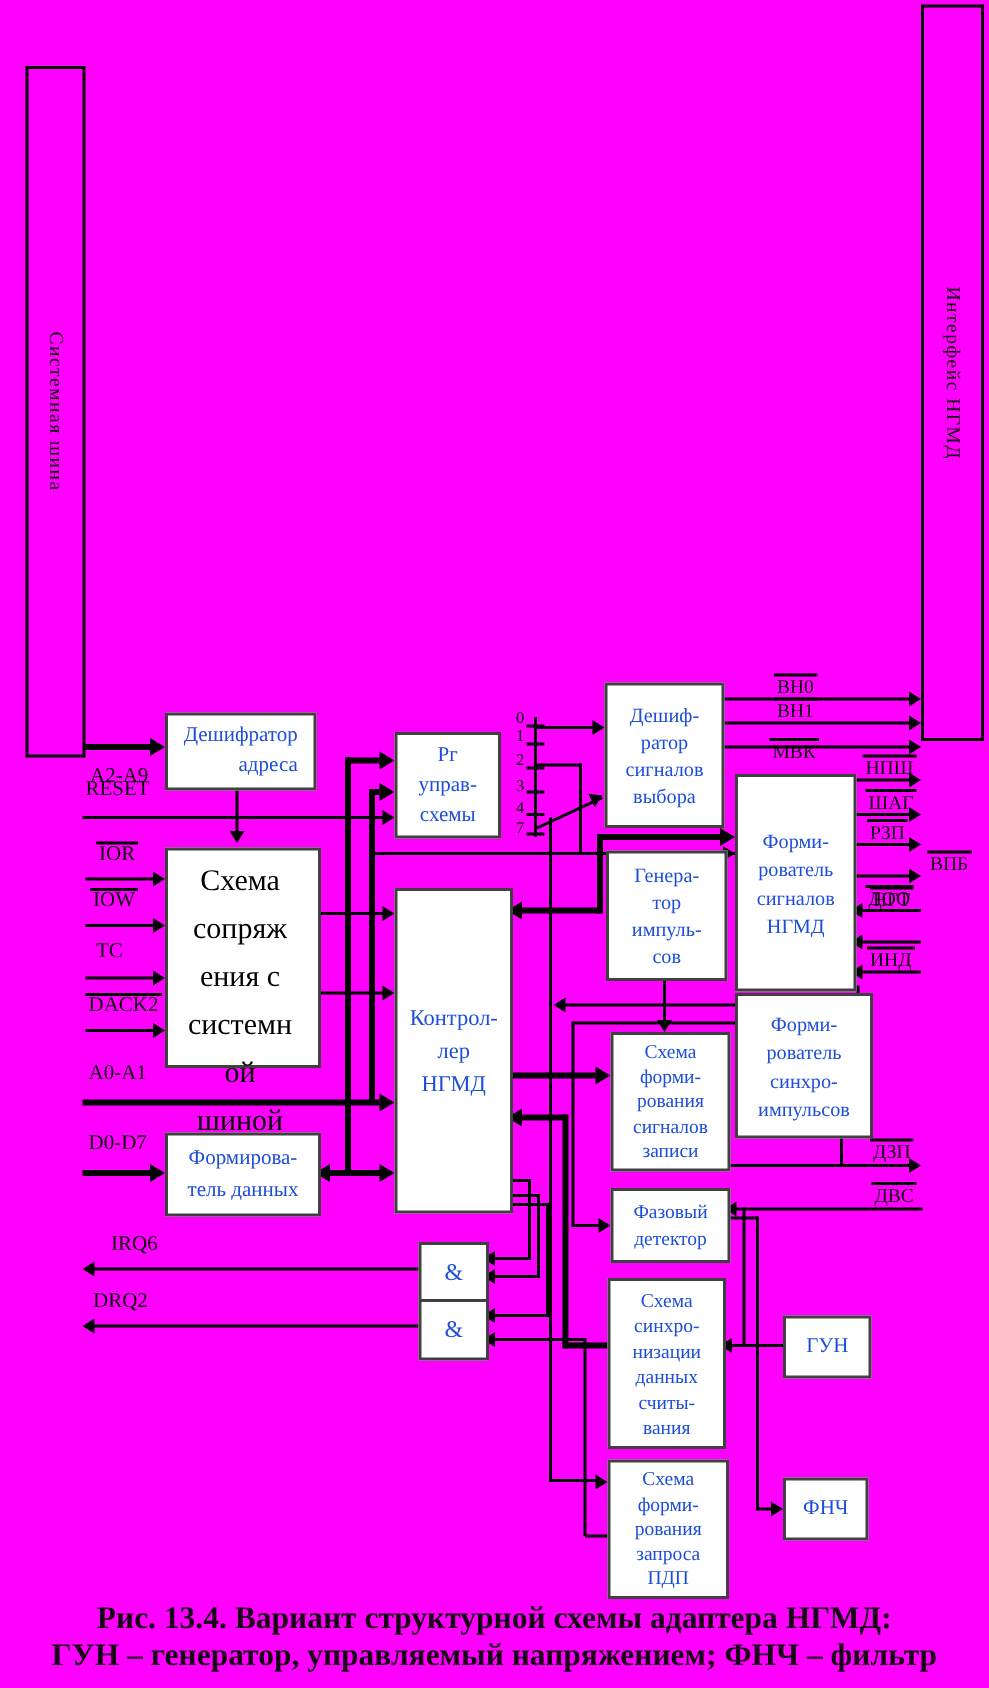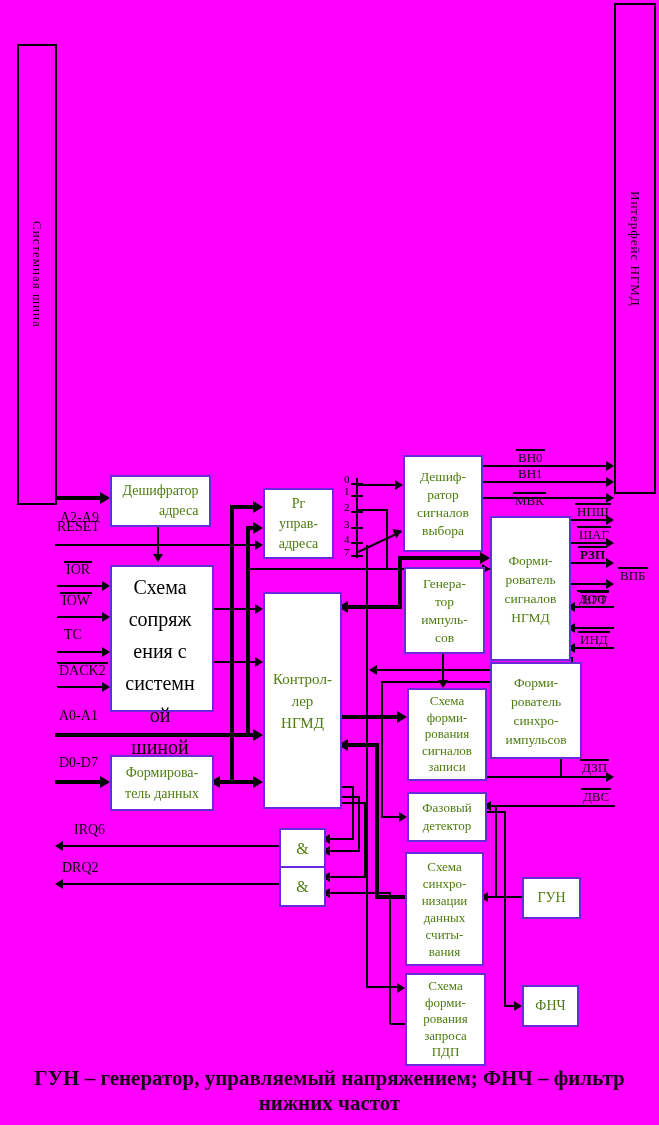--- a/index.html
+++ b/index.html
@@ -11,23 +11,23 @@
   .H{position:absolute;height:4px;background:#000;z-index:1;}
   .V{position:absolute;width:4px;background:#000;z-index:1;}
   
   .ar,.al,.ad,.arB,.alB{position:absolute;width:0;height:0;z-index:1;}
   .ar{border-top:5px solid transparent;border-bottom:5px solid transparent;border-left:8px solid #000;}
   .al{border-top:5px solid transparent;border-bottom:5px solid transparent;border-right:8px solid #000;}
   .ad{border-left:5px solid transparent;border-right:5px solid transparent;border-top:8px solid #000;}
   .arB{border-top:6px solid transparent;border-bottom:6px solid transparent;border-left:10px solid #000;}
   .alB{border-top:6px solid transparent;border-bottom:6px solid transparent;border-right:10px solid #000;}
   
-  .blk{position:absolute;background:#fff;border:2px solid #6d28d9;z-index:2;
+  .blk{position:absolute;background:#fff;border:2px solid #404040;z-index:2;
        display:flex;align-items:center;justify-content:center;text-align:center;
-       white-space:pre-line;color:#4d7c0f;}
+       white-space:pre-line;color:#1d4ed8;}
   .bus{position:absolute;background:#FF00FF;border:2px solid #000;z-index:2;
        display:flex;align-items:center;justify-content:center;}
   .vtext{writing-mode:vertical-rl;text-orientation:sideways;font-size:13px;color:#14000f;letter-spacing:1px;}
   
   .sig{position:absolute;z-index:3;font-size:14px;color:#0a000a;line-height:1.05;white-space:nowrap;}
   .sigr{font-size:13px;}
   .ov{border-top:2px solid #000;padding:0 2px;}
   .bit{position:absolute;z-index:3;font-size:11px;color:#000;}
   .caption{position:absolute;left:0;top:1066px;width:659px;text-align:center;z-index:3;
            font-weight:bold;font-size:21px;line-height:25px;color:#180016;}
@@ -58,21 +58,21 @@
 шиной</div>
 
 <div class="blk" style="left:110px;top:755px;width:100px;height:52px;font-size:14px;line-height:21px;">
   <span>Формирова-
 тель данных</span>
 </div>
 
 <div class="blk" style="left:263px;top:488px;width:67px;height:67px;font-size:14px;line-height:20px;">
   <span>Рг
 управ-
-адреса</span>
+схемы</span>
 </div>
 
 <div class="blk" style="left:263px;top:592px;width:75px;height:213px;font-size:15px;line-height:22px;">
   <span>Контрол-
 лер
 НГМД</span>
 </div>
 
 <div class="blk" style="left:403px;top:455px;width:76px;height:93px;font-size:13.5px;line-height:18px;">
   <span>Дешиф-
@@ -156,21 +156,21 @@
 <span class="sig" style="left:59px;top:709px;">А0-А1</span>
 <span class="sig" style="left:59px;top:756px;">D0-D7</span>
 <span class="sig" style="left:74px;top:823px;">IRQ6</span>
 <span class="sig" style="left:62px;top:861px;">DRQ2</span>
 
 <span class="sig sigr ov" style="left:516px;top:449px;">ВН0</span>
 <span class="sig sigr ov" style="left:516px;top:465px;">ВН1</span>
 <span class="sig sigr ov" style="left:513px;top:481px;margin-top:11px;">МВК</span>
 <span class="sig sigr ov" style="left:575px;top:503px;">НПШ</span>
 <span class="sig sigr ov" style="left:577px;top:526px;">ШАГ</span>
-<span class="sig sigr ov" style="left:578px;top:546px;font-weight:bold;">РЗП</span>
+<span class="sig sigr ov" style="left:578px;top:546px;">РЗП</span>
 <span class="sig sigr ov" style="left:577px;top:567px;margin-left:41px;">ВПБ</span>
 <span class="sig sigr ov" style="left:577px;top:590px;">ДОО</span>
 <span class="sig sigr ov" style="left:580px;top:591px;">НГТ</span>
 <span class="sig sigr ov" style="left:578px;top:631px;">ИНД</span>
 <span class="sig sigr ov" style="left:580px;top:759px;">ДЗП</span>
 <span class="sig sigr ov" style="left:581px;top:788px;">ДВС</span>
 
 <span class="bit" style="left:344px;top:473px;">0</span>
 <span class="bit" style="left:344px;top:485px;">1</span>
 <span class="bit" style="left:344px;top:501px;">2</span>
@@ -320,14 +320,15 @@
   <div class="al" style="left:567px;top:602px;"></div>
   <div class="h" style="left:573px;top:627px;width:41px;"></div>
   <div class="al" style="left:567px;top:623px;"></div>
   <div class="h" style="left:573px;top:647px;width:41px;"></div>
   <div class="al" style="left:567px;top:643px;"></div>
 
   <div class="v" style="left:571px;top:657px;height:5px;"></div>
 </div>
 
 <div class="caption">
+  <span style="display:block;">Рис. 13.4. Вариант структурной схемы адаптера НГМД:</span>
   <span style="display:block;">ГУН – генератор, управляемый напряжением; ФНЧ – фильтр нижних частот</span>
 </div>
 
 </body></html>

